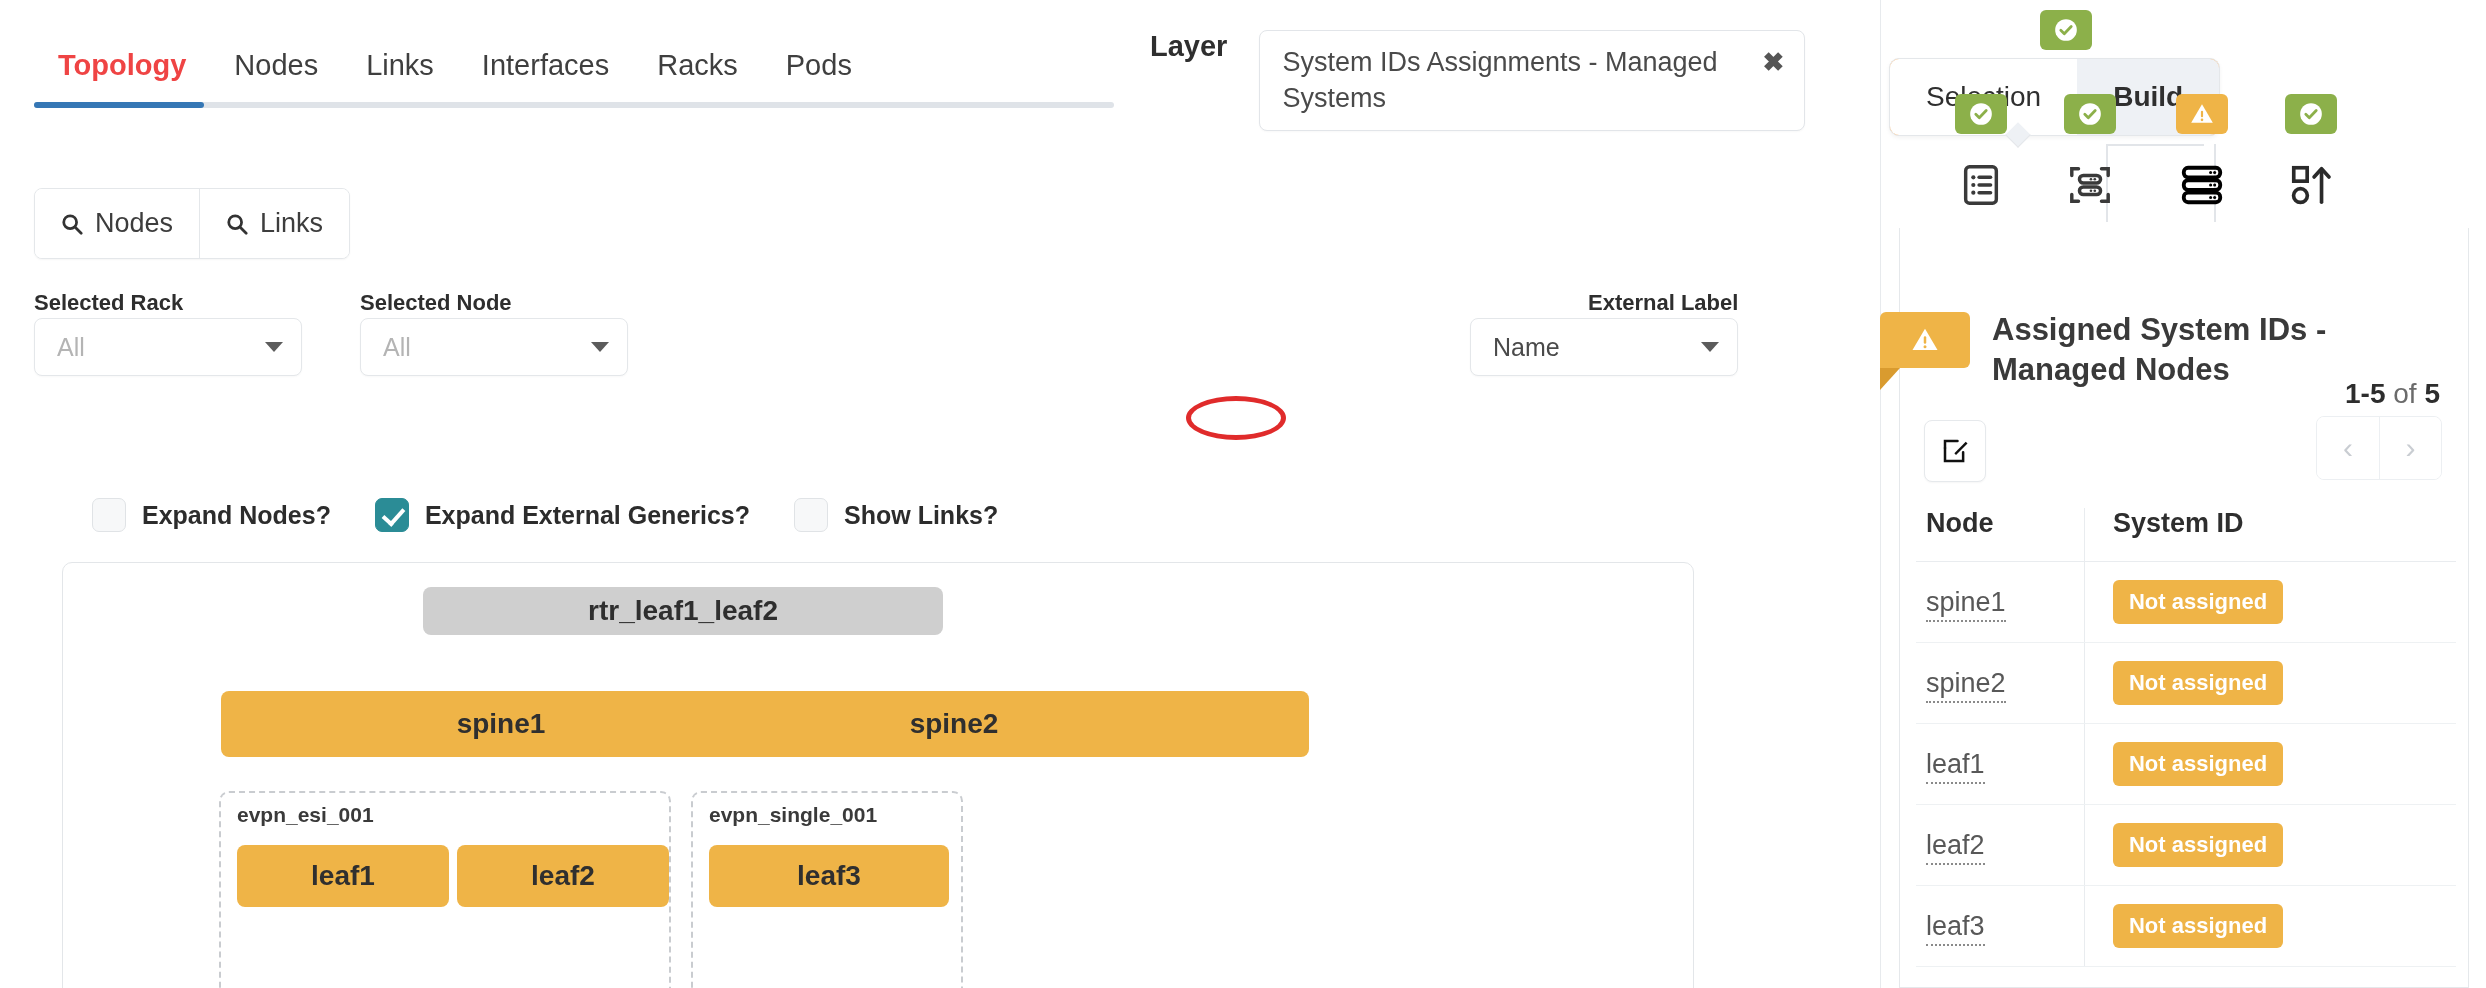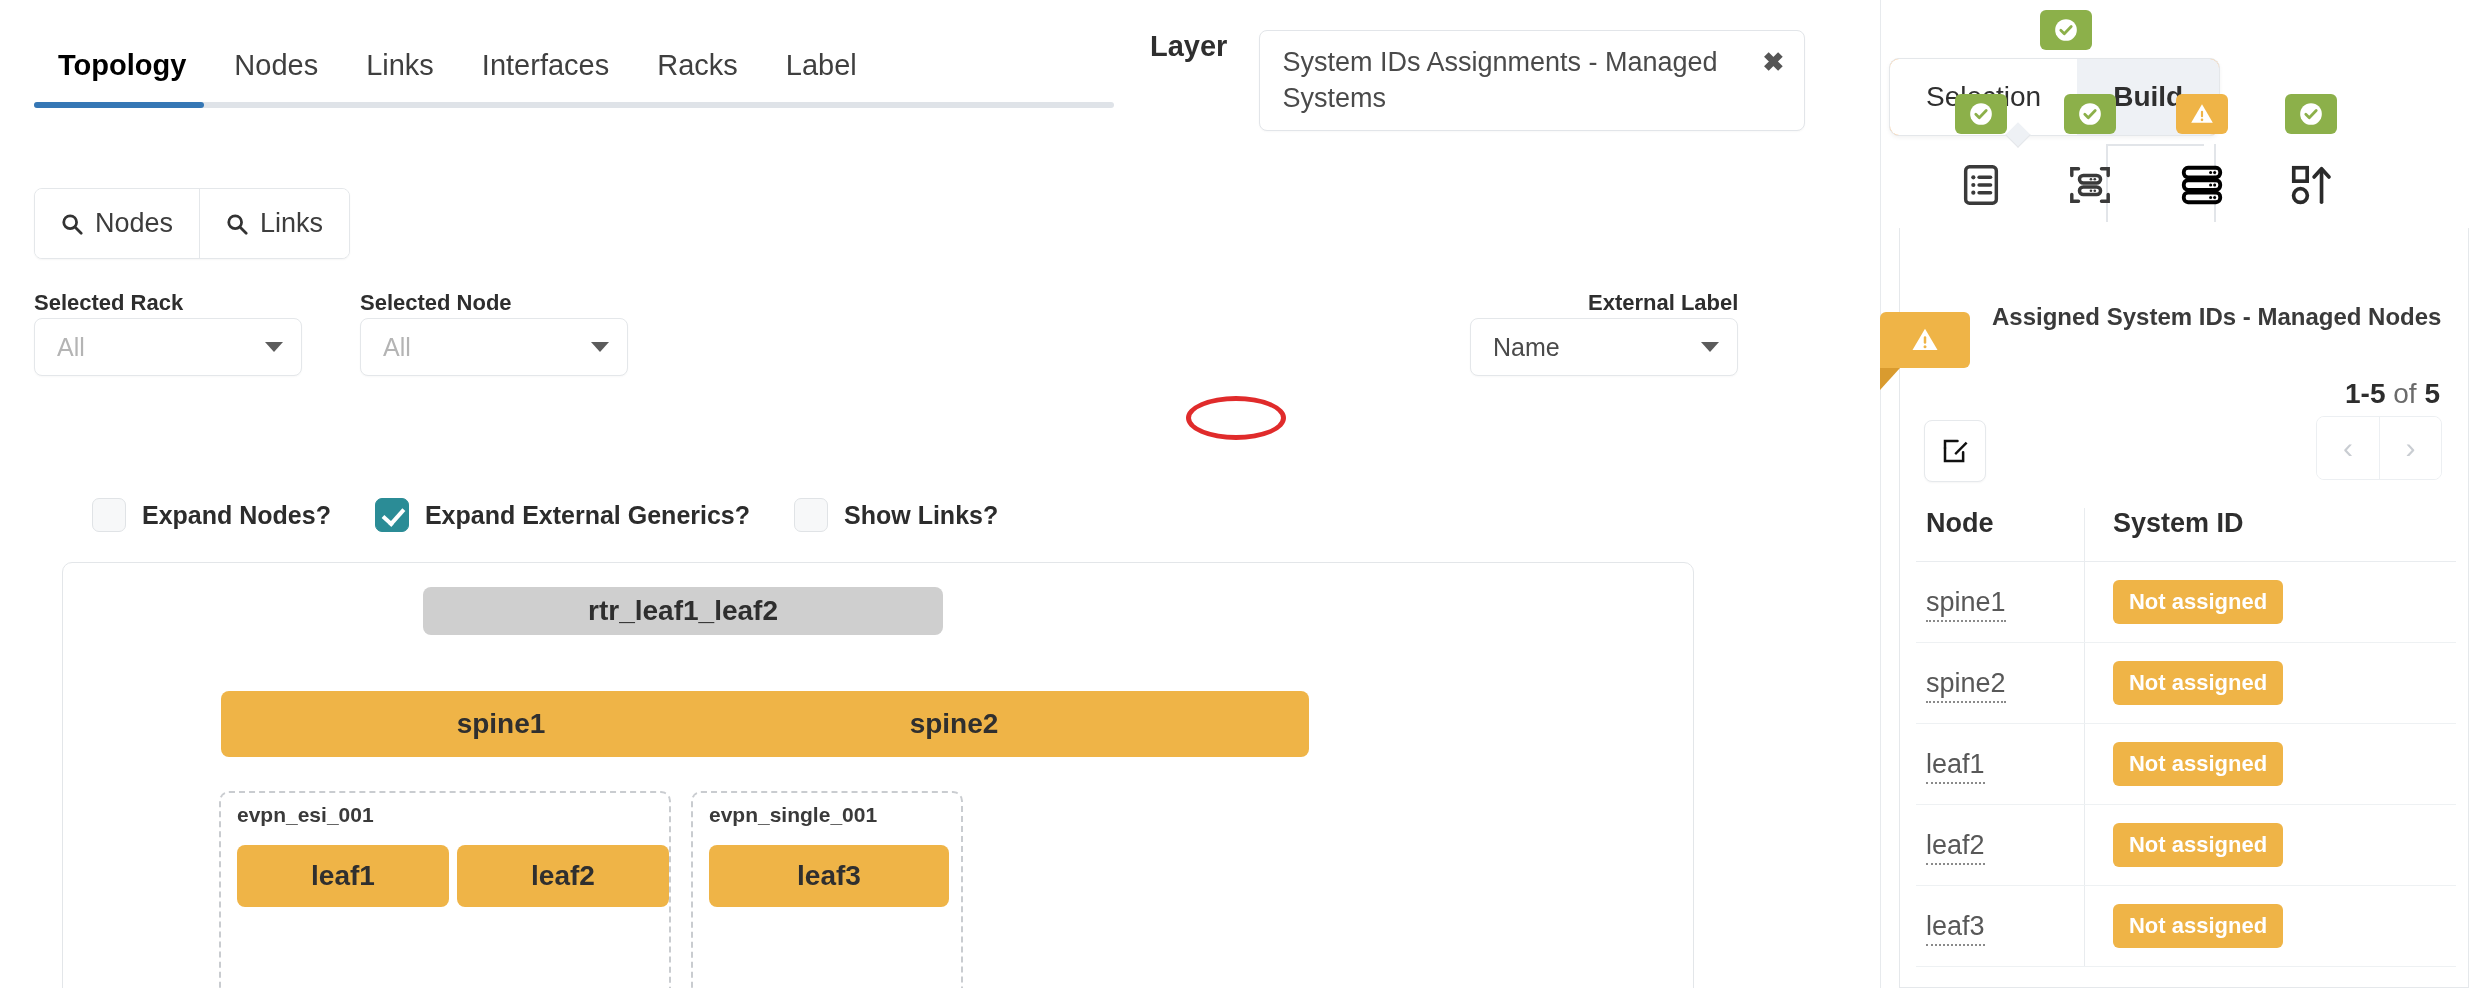--- a/index.html
+++ b/index.html
@@ -21,21 +21,21 @@
   
   #tabbar {
     position: absolute; left: 34px; top: 40px; width: 1110px;
     height: 70px;
   }
   #tablist { display: flex; align-items: flex-end; height: 52px; gap: 0; }
   .tab {
     font-size: 29px; color: #3f3f3f; padding: 0 24px 12px 24px;
     cursor: pointer; white-space: nowrap; line-height: 1;
   }
-  .tab.active { font-weight: bold; color: #000000; }
+  .tab.active { font-weight: bold; color: #ef4444; }
   #tab-underline {
     position: absolute; left: 0; top: 62px; width: 1080px; height: 6px;
     background: #dfe3e8; border-radius: 3px;
   }
   #tab-underline-active {
     position: absolute; left: 0; top: 62px; width: 170px; height: 6px;
     background: #3577b5; border-radius: 3px;
   }
 
   
@@ -163,22 +163,22 @@
     position: absolute; left: -20px; top: 84px; width: 90px; height: 56px;
     background: #efb447; border-radius: 6px 6px 6px 0;
     display: flex; align-items: center; justify-content: center;
   }
   #warn-flag svg { width: 30px; height: 30px; }
   #warn-flag-tail {
     position: absolute; left: -20px; top: 140px;
     width: 0; height: 0; border-left: 20px solid #d99b2f; border-bottom: 22px solid transparent;
   }
   #stage-title {
-    position: absolute; left: 92px; top: 74px; width: 460px;
-    font-size: 24px; font-weight: bold; color: #3a3a3a; line-height: 1.28;
+    position: absolute; left: 92px; top: 82px; width: 460px;
+    font-size: 31px; font-weight: bold; color: #3a3a3a; line-height: 1.28;
   }
   #edit-btn {
     position: absolute; left: 24px; top: 192px; width: 62px; height: 62px;
     border: 1px solid #e6e9ec; border-radius: 8px; background: #fff;
     display: flex; align-items: center; justify-content: center; cursor: pointer;
     box-shadow: 0 1px 2px rgba(0,0,0,.04);
   }
   #edit-btn svg { width: 30px; height: 30px; }
   #pagecount {
     position: absolute; right: 28px; top: 150px; font-size: 28px; color: #6b6b6b;
@@ -223,21 +223,21 @@
 
 <div id="main-area">
 
   <div id="tabbar">
     <div id="tablist">
       <div class="tab active">Topology</div>
       <div class="tab">Nodes</div>
       <div class="tab">Links</div>
       <div class="tab">Interfaces</div>
       <div class="tab">Racks</div>
-      <div class="tab">Label</div>
+      <div class="tab">Pods</div>
     </div>
     <div id="tab-underline"></div>
     <div id="tab-underline-active"></div>
   </div>
 
   <div id="layer-row">
     <div id="layer-label">Layer</div>
     <div id="layer-box">
       <div id="layer-value">System IDs Assignments - Managed Systems</div>
       <div id="layer-clear">✖</div>

